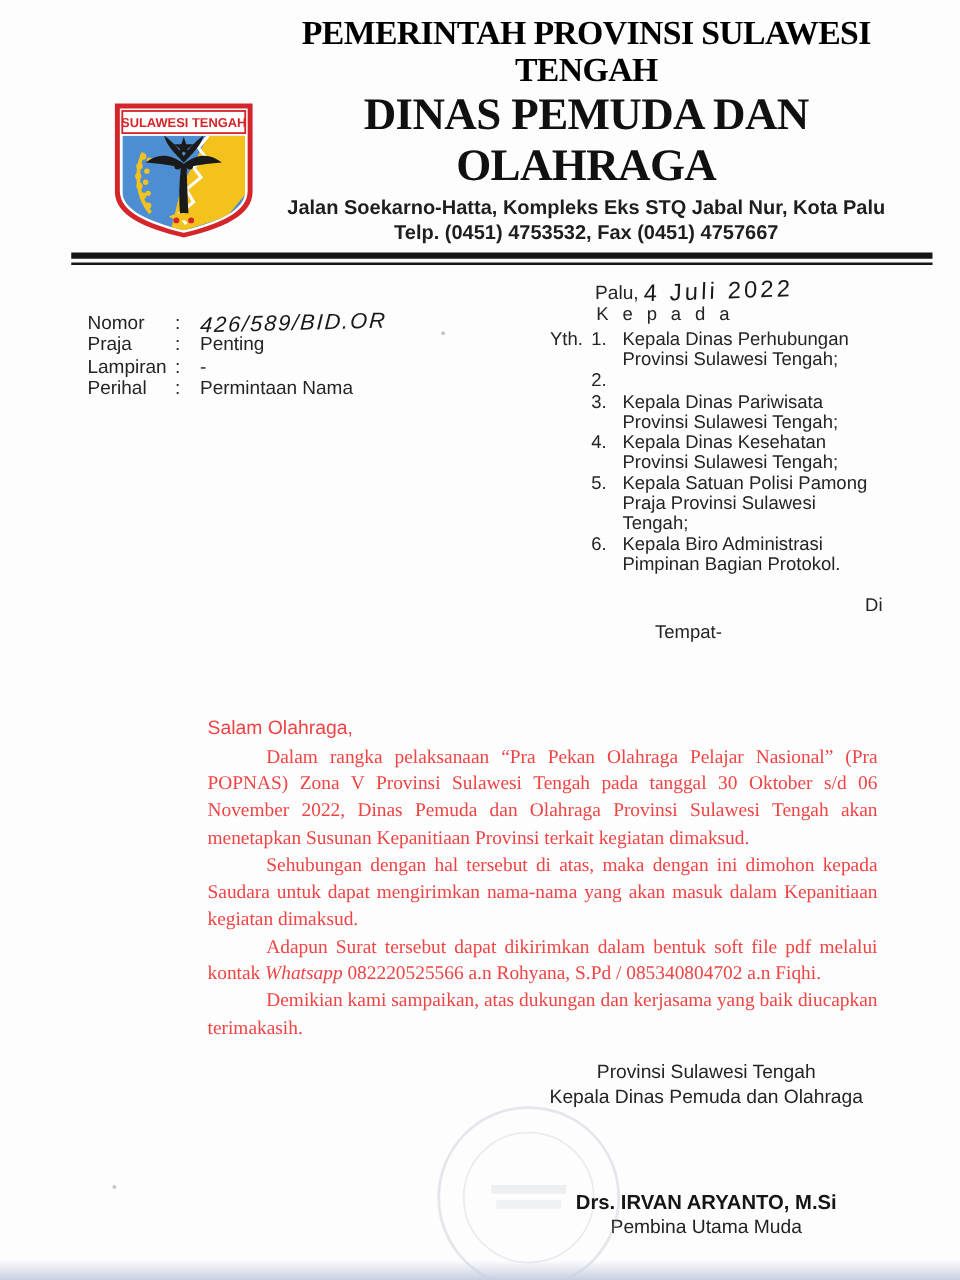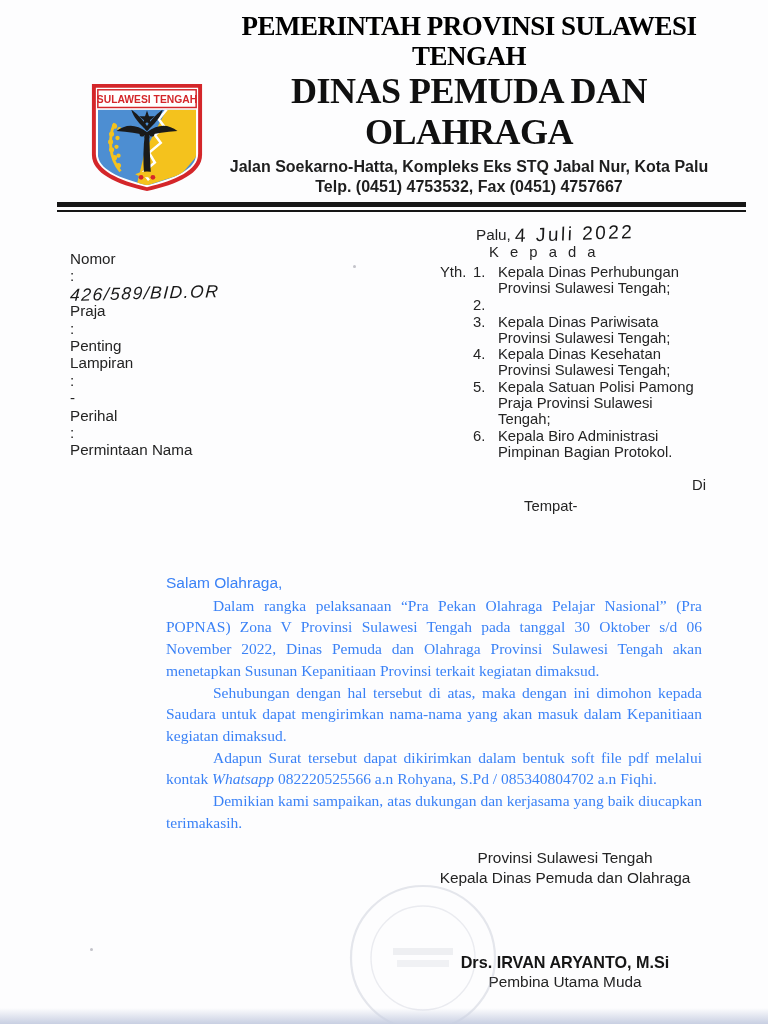--- a/index.html
+++ b/index.html
@@ -37,38 +37,38 @@
     transform:rotate(-2deg) skewX(-4deg); color:#191919; font-weight:500;
   }
   .hand-sm {
     display:inline-block; font-size:17.5px; letter-spacing:1.5px;
     transform:rotate(-1.5deg) skewX(-5deg); color:#191919; font-weight:500; font-style:italic;
   }
 
   
   .mid { position:relative; height:327px; }
   .meta-block { position:absolute; left:70px; top:5px; font-size:15.2px; }
-  .meta-row { display:flex; line-height:17.4px;flex-direction:column; }
+  .meta-row { display:flex; line-height:17.4px; }
   .meta-label { width:70px; flex:0 0 auto; }
   .meta-colon { width:20px; flex:0 0 auto; text-align:left; }
   .meta-value { white-space:nowrap; }
 
   .recipients { position:absolute; left:440px; top:0; width:266px; font-size:14.8px; line-height:15.9px; }
-  .kepada { letter-spacing:3.5px; margin-left:49px; margin-bottom:4px; }
+  .kepada { letter-spacing:3.5px; margin-left:37px; margin-bottom:4px; }
   .yth-row { display:flex; }
   .yth-label { flex:0 0 33px; }
   .rec-list { flex:1; }
   .rec-item { display:flex; margin-bottom:1px; }
   .rec-num { flex:0 0 25px; }
   .rec-text { flex:1; }
   .di-label { margin-top:16px; margin-left:35px;text-align:right; }
   .tempat-label { margin-top:5px; margin-left:84px; }
 
   
-  .letter-body { margin:0 66px 0 166px; font-size:15.5px; line-height:21.7px; color:#3b82f6; }
+  .letter-body { margin:0 66px 0 166px; font-size:15.5px; line-height:21.7px; color:#ef4444; }
   .salutation { margin-bottom:1px; }
   .letter-body p { margin:0; text-indent:47px; text-align:justify;font-family:Liberation Serif, serif; }
   .it { font-style:italic; }
 
   
   .sig-block { position:relative; margin:15px 43px 0 405px; width:320px; text-align:center; }
   .sig-office { font-size:15.4px; line-height:19.5px; }
   .stamp {
     position:absolute; left:-58px; top:34px; width:152px; height:152px;
     opacity:0.55; pointer-events:none;

